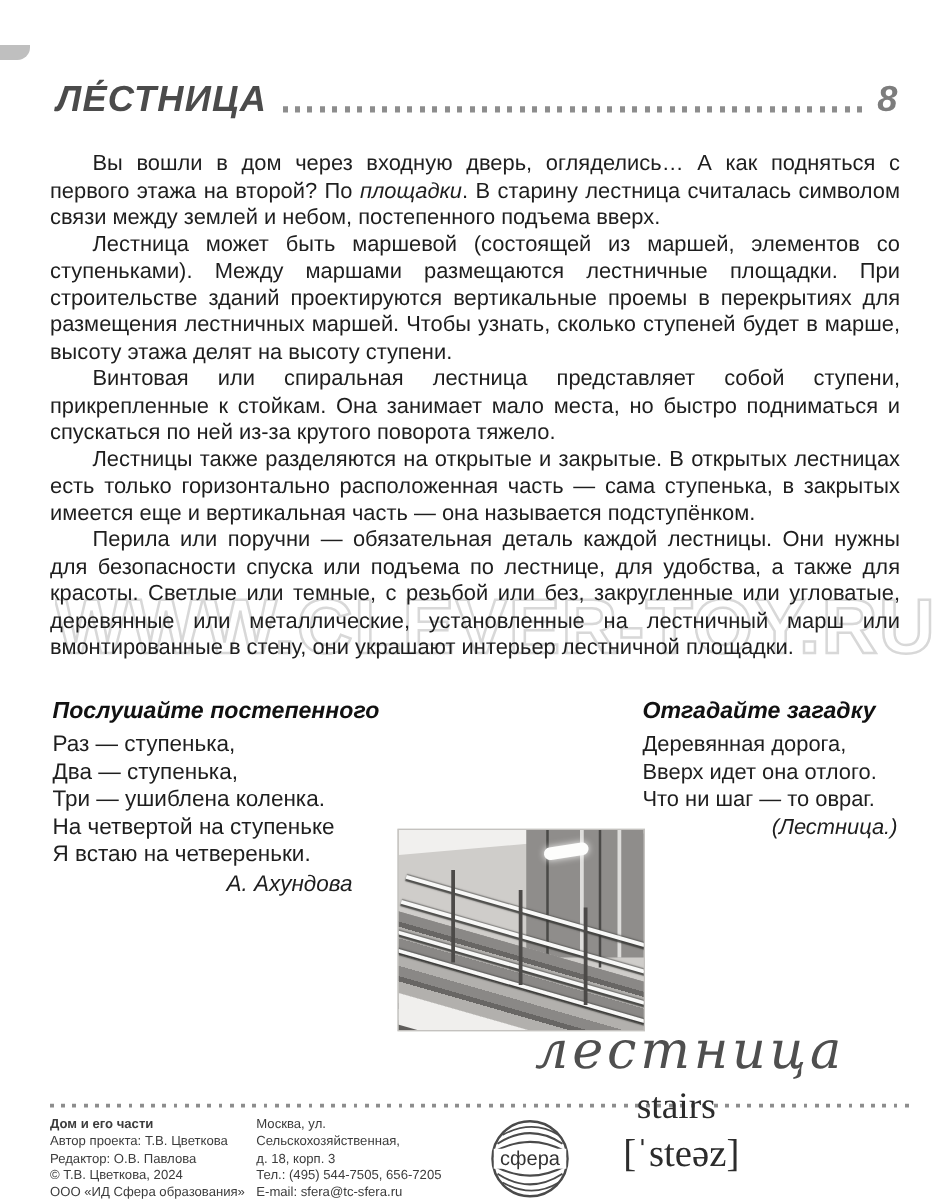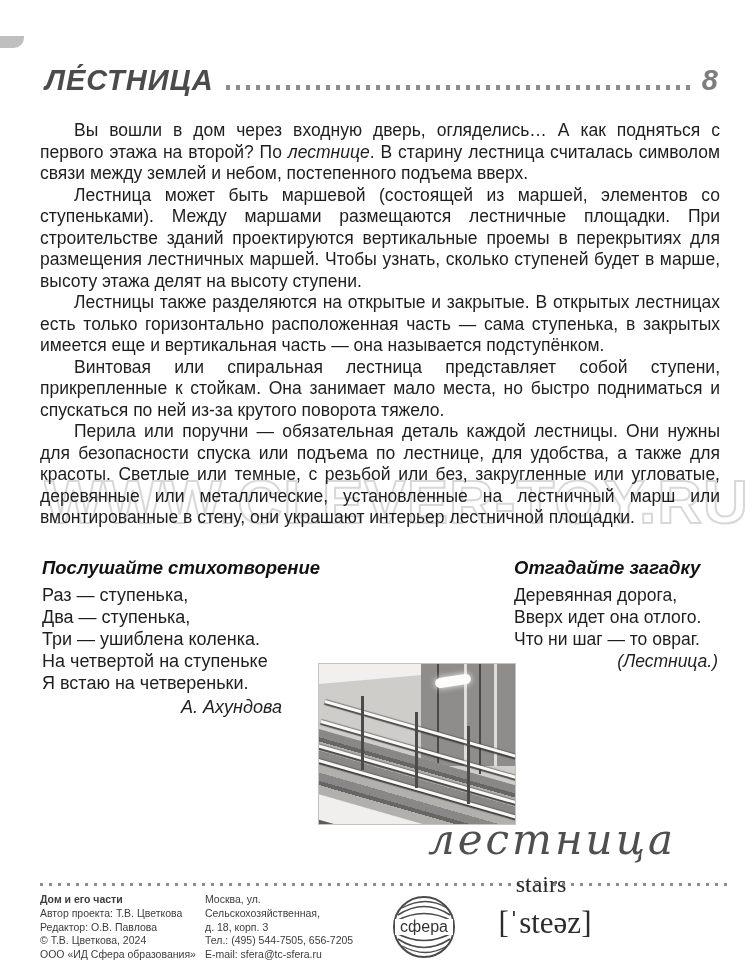--- a/index.html
+++ b/index.html
@@ -117,21 +117,21 @@
   .vocab {
     position: absolute; right: 54px; top: 778px; width: 300px;
     text-align: center; z-index: 2;
   }
   .vocab-ru {
     font-family: "DejaVu Serif", serif; font-style: italic;
     font-size: 42px; color: #4f4f4f; letter-spacing: 3px; line-height: 52px;
   }
   .vocab-en {
     font-family: "Liberation Serif", serif;
-    font-size: 24px; color: #2c2c2c; line-height: 37px; padding-right: 22px;
+    font-size: 30px; color: #2c2c2c; line-height: 37px; padding-right: 22px;
   }
   .vocab-tr {
     font-family: "Liberation Serif", serif;
     font-size: 31px; color: #2c2c2c; line-height: 40px; padding-right: 14px;
   }
 
   
   .footer-dots {
     position: absolute; left: 40px; top: 847px; width: 692px; height: 3px;
     background: repeating-linear-gradient(90deg, #8d8d8d 0 3px, transparent 3px 9px);
@@ -155,29 +155,29 @@
 
   <div class="header">
     <div class="title">ЛЕ́СТНИЦА</div>
     <div class="header-dots"></div>
     <div class="page-number">8</div>
   </div>
 
   <div class="watermark">WWW.CLEVER-TOY.RU</div>
 
   <div class="body-text">
-    <p><span>Вы вошли в дом через входную дверь, огляделись… А как подняться с первого этажа на второй? По </span><span class="inline-italic">лестнице</span><span>. В старину лестница считалась символом связи между землей и небом, постепенного подъема вверх.</span></p>
+    <p><span>Вы вошли в дом через входную дверь, огляделись… А как подняться с первого этажа на второй? По </span><span class="inline-italic">площадки</span><span>. В старину лестница считалась символом связи между землей и небом, постепенного подъема вверх.</span></p>
     <p>Лестница может быть маршевой (состоящей из маршей, элементов со ступеньками). Между маршами размещаются лестничные площадки.  При строительстве зданий проектируются вертикальные проемы в перекрытиях для размещения лестничных маршей.  Чтобы узнать, сколько ступеней будет в марше, высоту этажа делят на высоту ступени.</p>
+    <p>Винтовая или спиральная лестница представляет собой ступени, прикрепленные к стойкам. Она занимает мало места, но быстро подниматься и спускаться по ней из-за крутого поворота тяжело.</p>
     <p>Лестницы также разделяются на открытые и закрытые. В открытых лестницах есть только горизонтально расположенная часть — сама ступенька, в закрытых имеется еще и вертикальная часть — она называется подступёнком.</p>
-    <p>Винтовая или спиральная лестница представляет собой ступени, прикрепленные к стойкам. Она занимает мало места, но быстро подниматься и спускаться по ней из-за крутого поворота тяжело.</p>
     <p>Перила или поручни — обязательная деталь каждой лестницы. Они нужны для безопасности спуска или подъема по лестнице, для удобства, а также для красоты. Светлые или темные, с резьбой или без, закругленные или угловатые, деревянные или металлические, установленные на лестничный марш или вмонтированные в стену, они украшают интерьер лестничной площадки.</p>
   </div>
 
   <div class="poem">
-    <div class="sec-heading">Послушайте стихотворение</div>
+    <div class="sec-heading">Послушайте постепенного</div>
     <div>Раз — ступенька,</div>
     <div>Два — ступенька,</div>
     <div>Три — ушиблена коленка.</div>
     <div>На четвертой на ступеньке</div>
     <div>Я встаю на четвереньки.</div>
     <div class="poem-author">А. Ахундова</div>
   </div>
 
   <div class="riddle">
     <div class="sec-heading">Отгадайте загадку</div>

